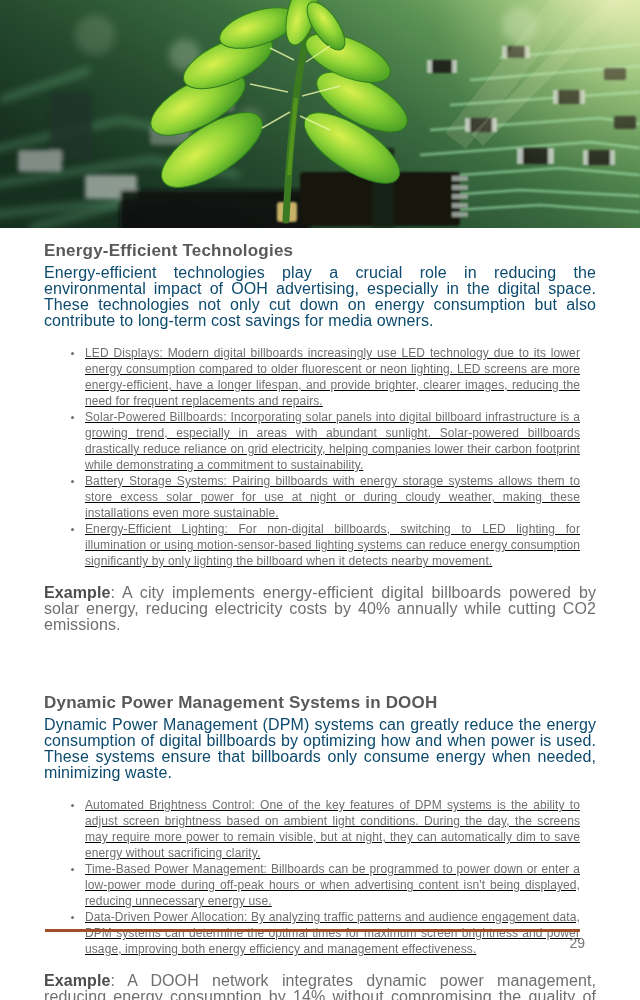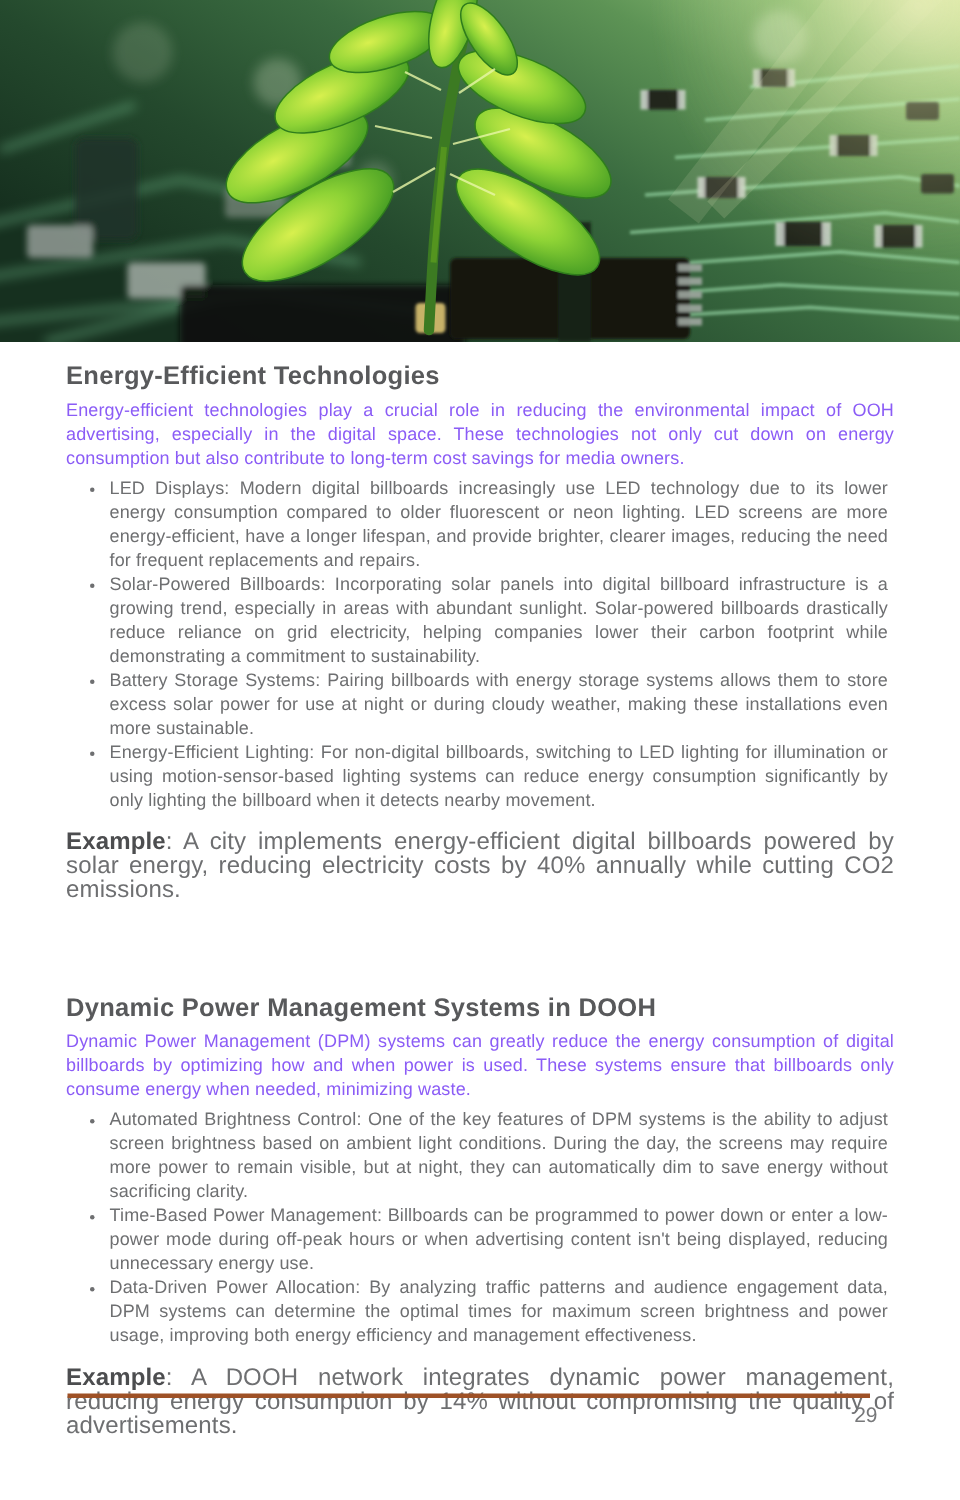--- a/index.html
+++ b/index.html
@@ -27,29 +27,30 @@
     line-height: 20px;
     font-weight: 700;
     color: #58595B;
     letter-spacing: 0.2px;
   }
   h1.section-title.second {
     margin-top: 60px;
   }
   p.intro {
     margin: 0;
-    font-size: 12px;
-    line-height: 16px;
-    color: #8b5cf6;
+    font-size: 16px;
+    line-height: 16px;
+    color: #0c4a6e;
     text-align: justify;
     letter-spacing: 0.1px;
   }
   ul.bullets {
-    margin: 4px;
+    margin: 16px;
     padding: 0 0 0 24px;
+    text-decoration: underline;
   }
   ul.bullets li {
     font-size: 12px;
     line-height: 16px;
     color: #6E6F71;
     text-align: justify;
     letter-spacing: 0.1px;
     padding-left: 1px;
   }
   ul.bullets li::marker {

